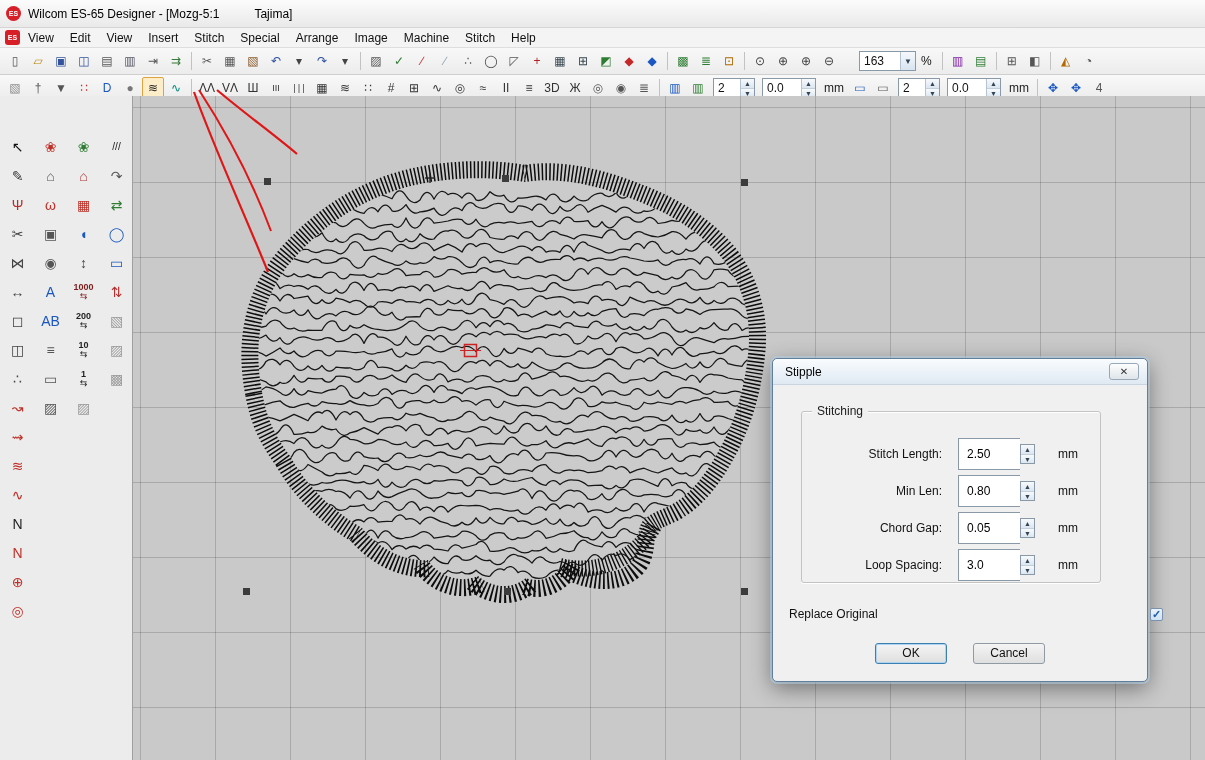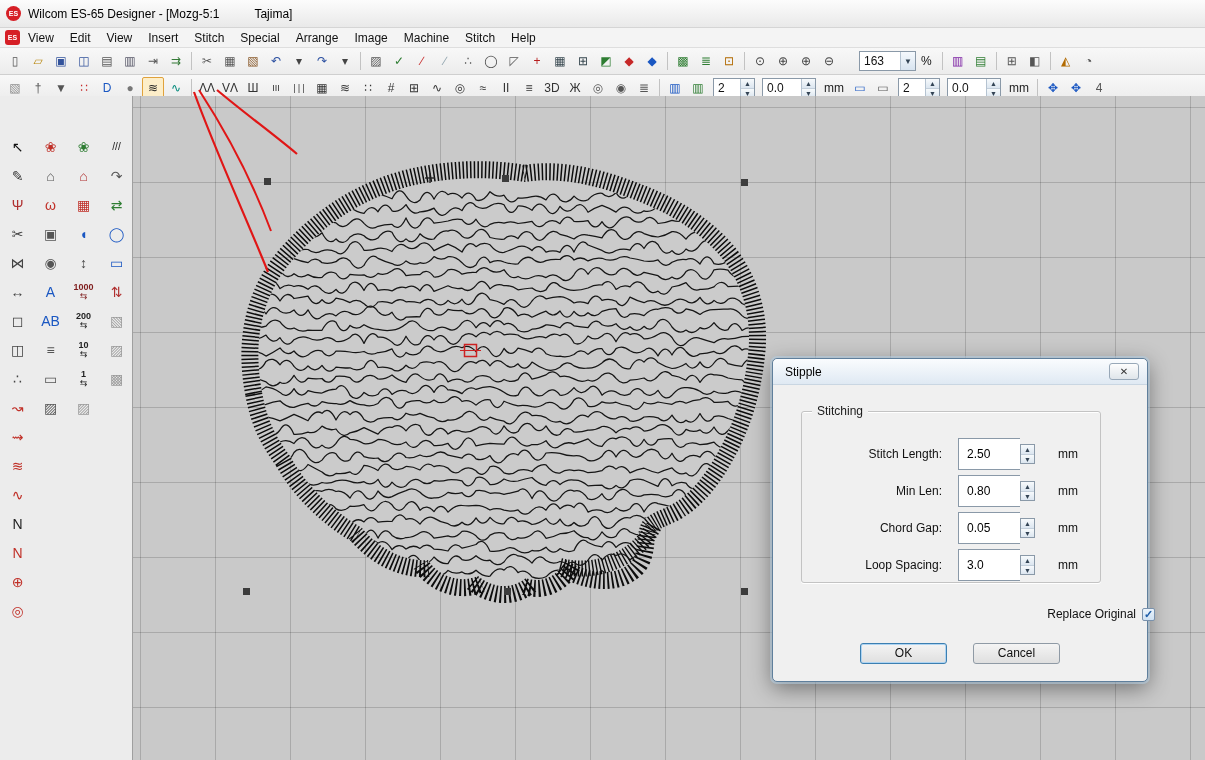--- a/index.html
+++ b/index.html
@@ -70,26 +70,26 @@
                font-size:10px; color:#333; cursor:default; }
   .groupbox { position:absolute; left:28px; top:52px; width:300px; height:172px; border:1px solid #c3c3c3;
               border-radius:3px; box-shadow:0 1px 0 #ffffff, inset 0 1px 0 #ffffff; }
   .gb-label { position:absolute; top:-8px; left:10px; background:#f0f0f0; padding:0 5px; font-size:12px; color:#1a1a1a; }
   .fld-row { position:absolute; left:0; width:100%; height:24px; display:flex; align-items:center; }
   .fld-label { width:140px; text-align:right; margin-right:8px; }
   .fld-input { width:62px; height:32px; border:1px solid #8a99a8; border-right:none; background:#fff; font:12px "Liberation Sans",sans-serif; padding:0 8px;margin-left:8px; }
   .spin { display:flex; flex-direction:column; width:15px; height:20px; border:1px solid #8a99a8; background:#eee; }
   .spin i { height:9px; }
   .fld-unit { margin-left:23px; }
-  .chk-row { position:absolute; left:8px; top:248px; width:100%; display:flex; align-items:center; justify-content:flex-end; gap:6px; }
+  .chk-row { position:absolute; left:16px; top:248px; width:100%; display:flex; align-items:center; justify-content:space-between; gap:6px; }
   .checkbox { width:13px; height:13px; border:1px solid #7a92ad; border-radius:2px;
               background:linear-gradient(#eaf3fb,#cfe1f3); display:flex; align-items:center; justify-content:center;
               font-size:11px; font-weight:bold; color:#1f5ea8; cursor:default; }
   .btn-row { position:absolute; left:0; top:284px; width:100%; display:flex; justify-content:center; gap:26px; }
-  .btn { width:87px; height:21px; background:linear-gradient(#f4f4f4,#dfdfdf); border:1px solid #8f9aa5; border-radius:3px;
+  .btn { width:72px; height:21px; background:linear-gradient(#f4f4f4,#dfdfdf); border:1px solid #8f9aa5; border-radius:3px;
          text-align:center; line-height:19px; font-size:12px; cursor:default; }
   .btn.default { border-color:#3c7fb1; box-shadow:inset 0 0 0 1px #aed4f2; }
 </style>
 </head>
 <body>
 
 <div class="titlebar">
   <span class="es-badge">ES</span>
   <span class="title-text">Wilcom ES-65 Designer - [Mozg-5:1</span>
   <span class="title-text2">Tajima]</span>

